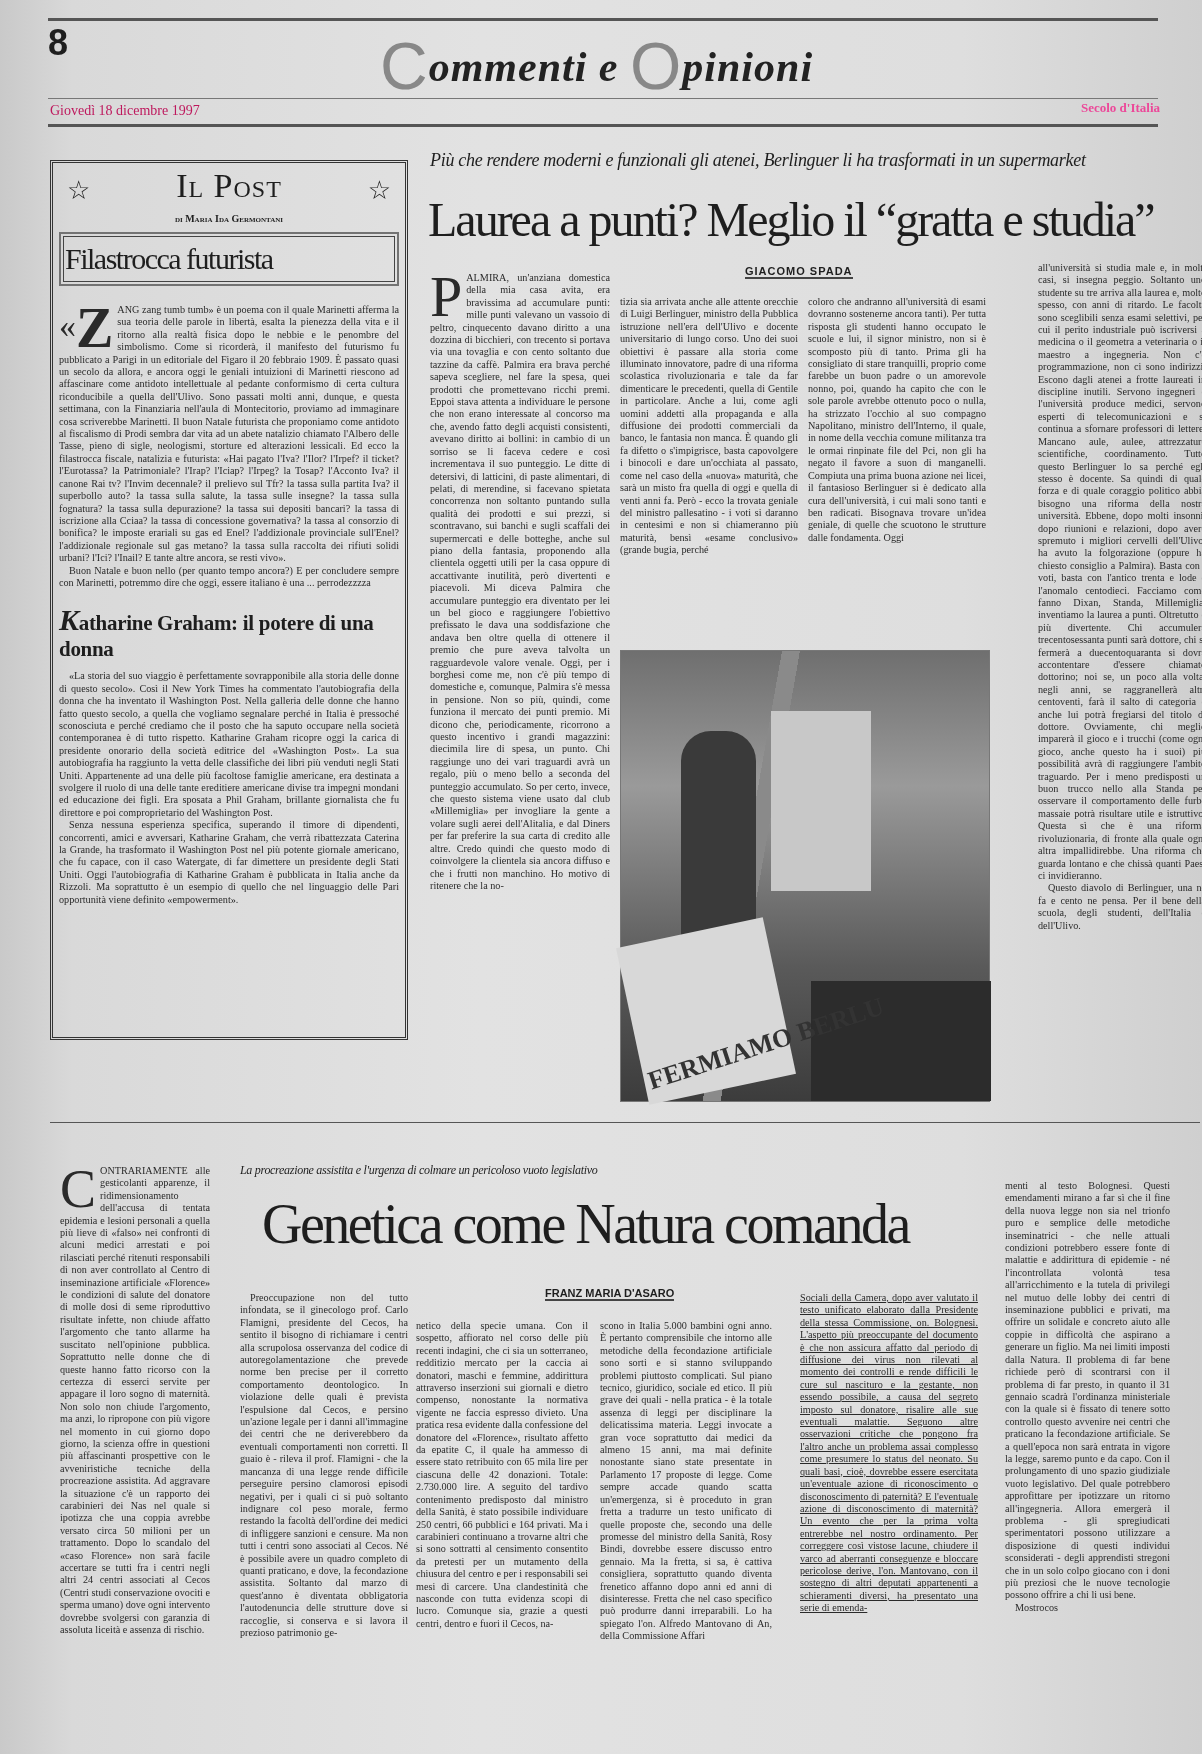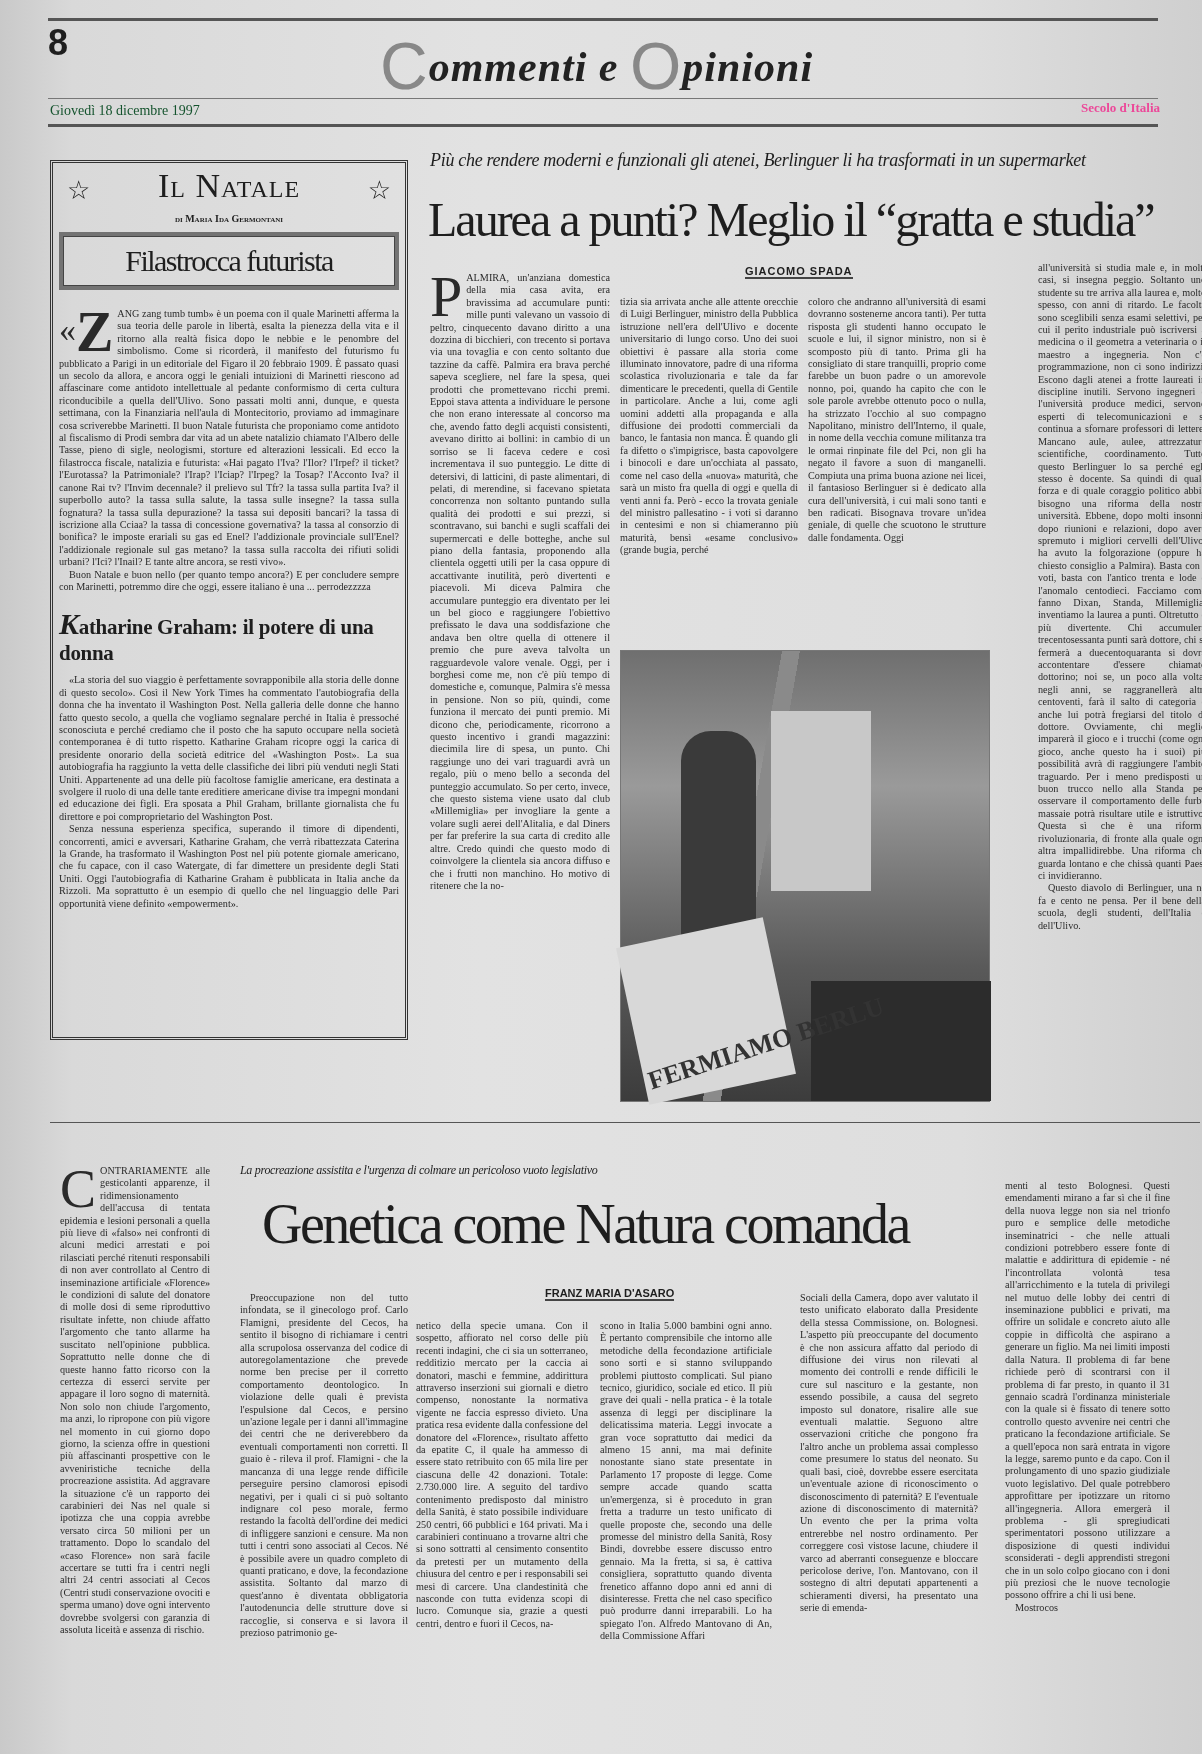--- a/index.html
+++ b/index.html
@@ -7,30 +7,30 @@
     width: 1202px; height: 1754px; overflow: hidden;
     background: linear-gradient(90deg, #c9c9c9 0%, #d9d9d9 6%, #e2e2e2 40%, #dedede 80%, #cfcfcf 100%);
     font-family: "Liberation Serif", serif; color: #1e1e1e; position: relative;
   }
   .abs { position: absolute; }
   .rule { position: absolute; background: #555; height: 3px; }
   .thin { position: absolute; background: #777; height: 1px; }
   #page-num { left: 48px; top: 22px; font: bold 36px "Liberation Sans", sans-serif; }
   #section-title { left: 380px; top: 28px; font: italic bold 42px "Liberation Serif", serif; color: #222; letter-spacing: 1px; white-space: nowrap; }
   #section-title .cap { font: normal 66px "Liberation Sans", sans-serif; color: #888; font-style: normal; vertical-align: -8px; }
-  #date { left: 50px; top: 103px; font-size: 14px; color: #14532d; }
+  #date { left: 50px; top: 103px; font-size: 14px; color: #be185d; }
   #masthead { right: 42px; top: 100px; font-size: 13px; font-weight: bold; color: #ec4899; }
 
   
   #flash-box { left: 50px; top: 160px; width: 358px; height: 880px; border: 3px double #333; box-sizing: border-box; padding: 4px 6px; }
   #flash-head { text-align: center; height: 52px; position: relative; }
   #flash-title { font-size: 34px; font-variant: small-caps; letter-spacing: 1px; }
   .star { position: absolute; top: 8px; font-size: 26px; }
   #flash-author { text-align: center; font-size: 10px; font-variant: small-caps; font-weight: bold; margin-top: -6px; }
-  #flash-headline-box { margin-top: 8px; border: 4px solid #737373; outline: 1px solid #444; outline-offset: -5px; padding: 8px 4px; text-align: center; font-size: 30px; line-height: 34px; letter-spacing: -1.5px; }
+  #flash-headline-box { margin-top: 8px; border: 2px solid #737373; outline: 1px solid #444; outline-offset: -5px; padding: 8px 4px; font-size: 30px; line-height: 34px; letter-spacing: -1.5px; }
   .body-text { font-size: 10.2px; line-height: 12.4px; text-align: justify; color: #2a2a2a; }
   .body-text p { margin: 0; text-indent: 10px; }
   #flash-body { margin-top: 18px; }
   .dropcap { float: left; font-size: 56px; line-height: 44px; margin: 2px 4px 0 0; font-weight: bold; }
   .quote-mark { float: left; font-size: 34px; line-height: 40px; margin-top: 2px; }
   #graham-title { font-size: 21px; font-weight: bold; margin: 14px 0 8px; letter-spacing: -0.3px; }
   #graham-title .k { font-size: 30px; font-style: italic; font-weight: 900; }
 
   
   #top-kicker { left: 430px; top: 150px; width: 740px; font-size: 18px; font-style: italic; white-space: nowrap; letter-spacing: -0.3px; }
@@ -64,21 +64,21 @@
   <span class="cap">C</span><span>ommenti e </span><span class="cap">O</span><span>pinioni</span>
 </div>
 <div class="thin" style="left:48px; top:98px; width:1110px;"></div>
 <div id="date" class="abs">Giovedì 18 dicembre 1997</div>
 <div id="masthead" class="abs">Secolo d'Italia</div>
 <div class="rule" style="left:48px; top:124px; width:1110px;"></div>
 
 <div id="flash-box" class="abs">
   <div id="flash-head">
     <span class="star" style="left:8px;">☆</span>
-    <span id="flash-title">Il Natale</span>
+    <span id="flash-title">Il Post</span>
     <span class="star" style="right:8px;">☆</span>
   </div>
   <div id="flash-author">di Maria Ida Germontani</div>
   <div id="flash-headline-box">
     <div>Filastrocca futurista</div>
   </div>
   <div id="flash-body" class="body-text">
     <span class="quote-mark">«</span>
     <span class="dropcap">Z</span>
     <span>ANG zang tumb tumb» è un poema con il quale Marinetti afferma la sua teoria delle parole in libertà, esalta la pienezza della vita e il ritorno alla realtà fisica dopo le nebbie e le penombre del simbolismo. Come si ricorderà, il manifesto del futurismo fu pubblicato a Parigi in un editoriale del Figaro il 20 febbraio 1909. È passato quasi un secolo da allora, e ancora oggi le geniali intuizioni di Marinetti riescono ad affascinare come antidoto intellettuale al pedante conformismo di certa cultura riconducibile a quella dell'Ulivo. Sono passati molti anni, dunque, e questa settimana, con la Finanziaria nell'aula di Montecitorio, proviamo ad immaginare cosa scriverebbe Marinetti. Il buon Natale futurista che proponiamo come antidoto al fiscalismo di Prodi sembra dar vita ad un abete natalizio chiamato l'Albero delle Tasse, pieno di sigle, neologismi, storture ed alterazioni lessicali. Ed ecco la filastrocca fiscale, natalizia e futurista: «Hai pagato l'Iva? l'Ilor? l'Irpef? il ticket? l'Eurotassa? la Patrimoniale? l'Irap? l'Iciap? l'Irpeg? la Tosap? l'Acconto Iva? il canone Rai tv? l'Invim decennale? il prelievo sul Tfr? la tassa sulla partita Iva? il superbollo auto? la tassa sulla salute, la tassa sulle insegne? la tassa sulla fognatura? la tassa sulla depurazione? la tassa sui depositi bancari? la tassa di iscrizione alla Cciaa? la tassa di concessione governativa? la tassa al consorzio di bonifica? le imposte erariali su gas ed Enel? l'addizionale provinciale sull'Enel? l'addizionale regionale sul gas metano? la tassa sulla raccolta dei rifiuti solidi urbani? l'Ici? l'Inail? E tante altre ancora, se resti vivo».</span>
@@ -133,19 +133,19 @@
 
 <div class="col body-text" style="left:240px; top:1292px; width:168px; height:425px;">
   <p>Preoccupazione non del tutto infondata, se il ginecologo prof. Carlo Flamigni, presidente del Cecos, ha sentito il bisogno di richiamare i centri alla scrupolosa osservanza del codice di autoregolamentazione che prevede norme ben precise per il corretto comportamento deontologico. In violazione delle quali è prevista l'espulsione dal Cecos, e persino un'azione legale per i danni all'immagine dei centri che ne deriverebbero da eventuali comportamenti non corretti. Il guaio è - rileva il prof. Flamigni - che la mancanza di una legge rende difficile perseguire persino clamorosi episodi negativi, per i quali ci si può soltanto indignare col peso morale, fermo restando la facoltà dell'ordine dei medici di infliggere sanzioni e censure. Ma non tutti i centri sono associati al Cecos. Né è possibile avere un quadro completo di quanti praticano, e dove, la fecondazione assistita. Soltanto dal marzo di quest'anno è diventata obbligatoria l'autodenuncia delle strutture dove si raccoglie, si conserva e si lavora il prezioso patrimonio ge-</p>
 </div>
 <div class="col body-text" style="left:416px; top:1320px; width:172px; height:400px;">
   <span>netico della specie umana. Con il sospetto, affiorato nel corso delle più recenti indagini, che ci sia un sotterraneo, redditizio mercato per la caccia ai donatori, maschi e femmine, addirittura attraverso inserzioni sui giornali e dietro compenso, nonostante la normativa vigente ne faccia espresso divieto. Una pratica resa evidente dalla confessione del donatore del «Florence», risultato affetto da epatite C, il quale ha ammesso di essere stato retribuito con 65 mila lire per ciascuna delle 42 donazioni. Totale: 2.730.000 lire. A seguito del tardivo contenimento predisposto dal ministro della Sanità, è stato possibile individuare 250 centri, 66 pubblici e 164 privati. Ma i carabinieri continuano a trovarne altri che si sono sottratti al censimento consentito da pretesti per un mutamento della chiusura del centro e per i responsabili sei mesi di carcere. Una clandestinità che nasconde con tutta evidenza scopi di lucro. Comunque sia, grazie a questi centri, dentro e fuori il Cecos, na-</span>
 </div>
 <div class="col body-text" style="left:600px; top:1320px; width:172px; height:400px;">
   <span>scono in Italia 5.000 bambini ogni anno. È pertanto comprensibile che intorno alle metodiche della fecondazione artificiale sono sorti e si stanno sviluppando problemi piuttosto complicati. Sul piano tecnico, giuridico, sociale ed etico. Il più grave dei quali - nella pratica - è la totale assenza di leggi per disciplinare la delicatissima materia. Leggi invocate a gran voce soprattutto dai medici da almeno 15 anni, ma mai definite nonostante siano state presentate in Parlamento 17 proposte di legge. Come sempre accade quando scatta un'emergenza, si è proceduto in gran fretta a tradurre un testo unificato di quelle proposte che, secondo una delle promesse del ministro della Sanità, Rosy Bindi, dovrebbe essere discusso entro gennaio. Ma la fretta, si sa, è cattiva consigliera, soprattutto quando diventa frenetico affanno dopo anni ed anni di disinteresse. Fretta che nel caso specifico può produrre danni irreparabili. Lo ha spiegato l'on. Alfredo Mantovano di An, della Commissione Affari</span>
 </div>
-<div class="col body-text" style="left:800px; top:1292px; width:178px; height:430px;">
+<div class="col body-text" style="left:800px; top:1292px; width:178px; height:430px;text-decoration:underline;">
   <span>Sociali della Camera, dopo aver valutato il testo unificato elaborato dalla Presidente della stessa Commissione, on. Bolognesi. L'aspetto più preoccupante del documento è che non assicura affatto dal periodo di diffusione dei virus non rilevati al momento dei controlli e rende difficili le cure sul nascituro e la gestante, non essendo possibile, a causa del segreto imposto sul donatore, risalire alle sue eventuali malattie. Seguono altre osservazioni critiche che pongono fra l'altro anche un problema assai complesso come presumere lo status del neonato. Su quali basi, cioè, dovrebbe essere esercitata un'eventuale azione di riconoscimento o disconoscimento di paternità? E l'eventuale azione di disconoscimento di maternità? Un evento che per la prima volta entrerebbe nel nostro ordinamento. Per correggere così vistose lacune, chiudere il varco ad aberranti conseguenze e bloccare pericolose derive, l'on. Mantovano, con il sostegno di altri deputati appartenenti a schieramenti diversi, ha presentato una serie di emenda-</span>
 </div>
 <div id="right-col" class="col body-text" style="height:520px;">
   <span>menti al testo Bolognesi. Questi emendamenti mirano a far sì che il fine della nuova legge non sia nel trionfo puro e semplice delle metodiche inseminatrici - che nelle attuali condizioni potrebbero essere fonte di malattie e addirittura di epidemie - né l'incontrollata volontà tesa all'arricchimento e la tutela di privilegi nel mutuo delle lobby dei centri di inseminazione pubblici e privati, ma offrire un solidale e concreto aiuto alle coppie in difficoltà che aspirano a generare un figlio. Ma nei limiti imposti dalla Natura. Il problema di far bene richiede però di scontrarsi con il problema di far presto, in quanto il 31 gennaio scadrà l'ordinanza ministeriale con la quale si è fissato di tenere sotto controllo questo avvenire nei centri che praticano la fecondazione artificiale. Se a quell'epoca non sarà entrata in vigore la legge, saremo punto e da capo. Con il prolungamento di uno spazio giudiziale vuoto legislativo. Del quale potrebbero approfittare per ipotizzare un ritorno all'ingegneria. Allora emergerà il problema - gli spregiudicati sperimentatori possono utilizzare a disposizione di questi individui sconsiderati - degli apprendisti stregoni che in un solo colpo giocano con i doni più preziosi che le nuove tecnologie possono offrire a chi li usi bene.</span>
   <p>Mostrocos</p>
 </div>
 
 </body></html>

